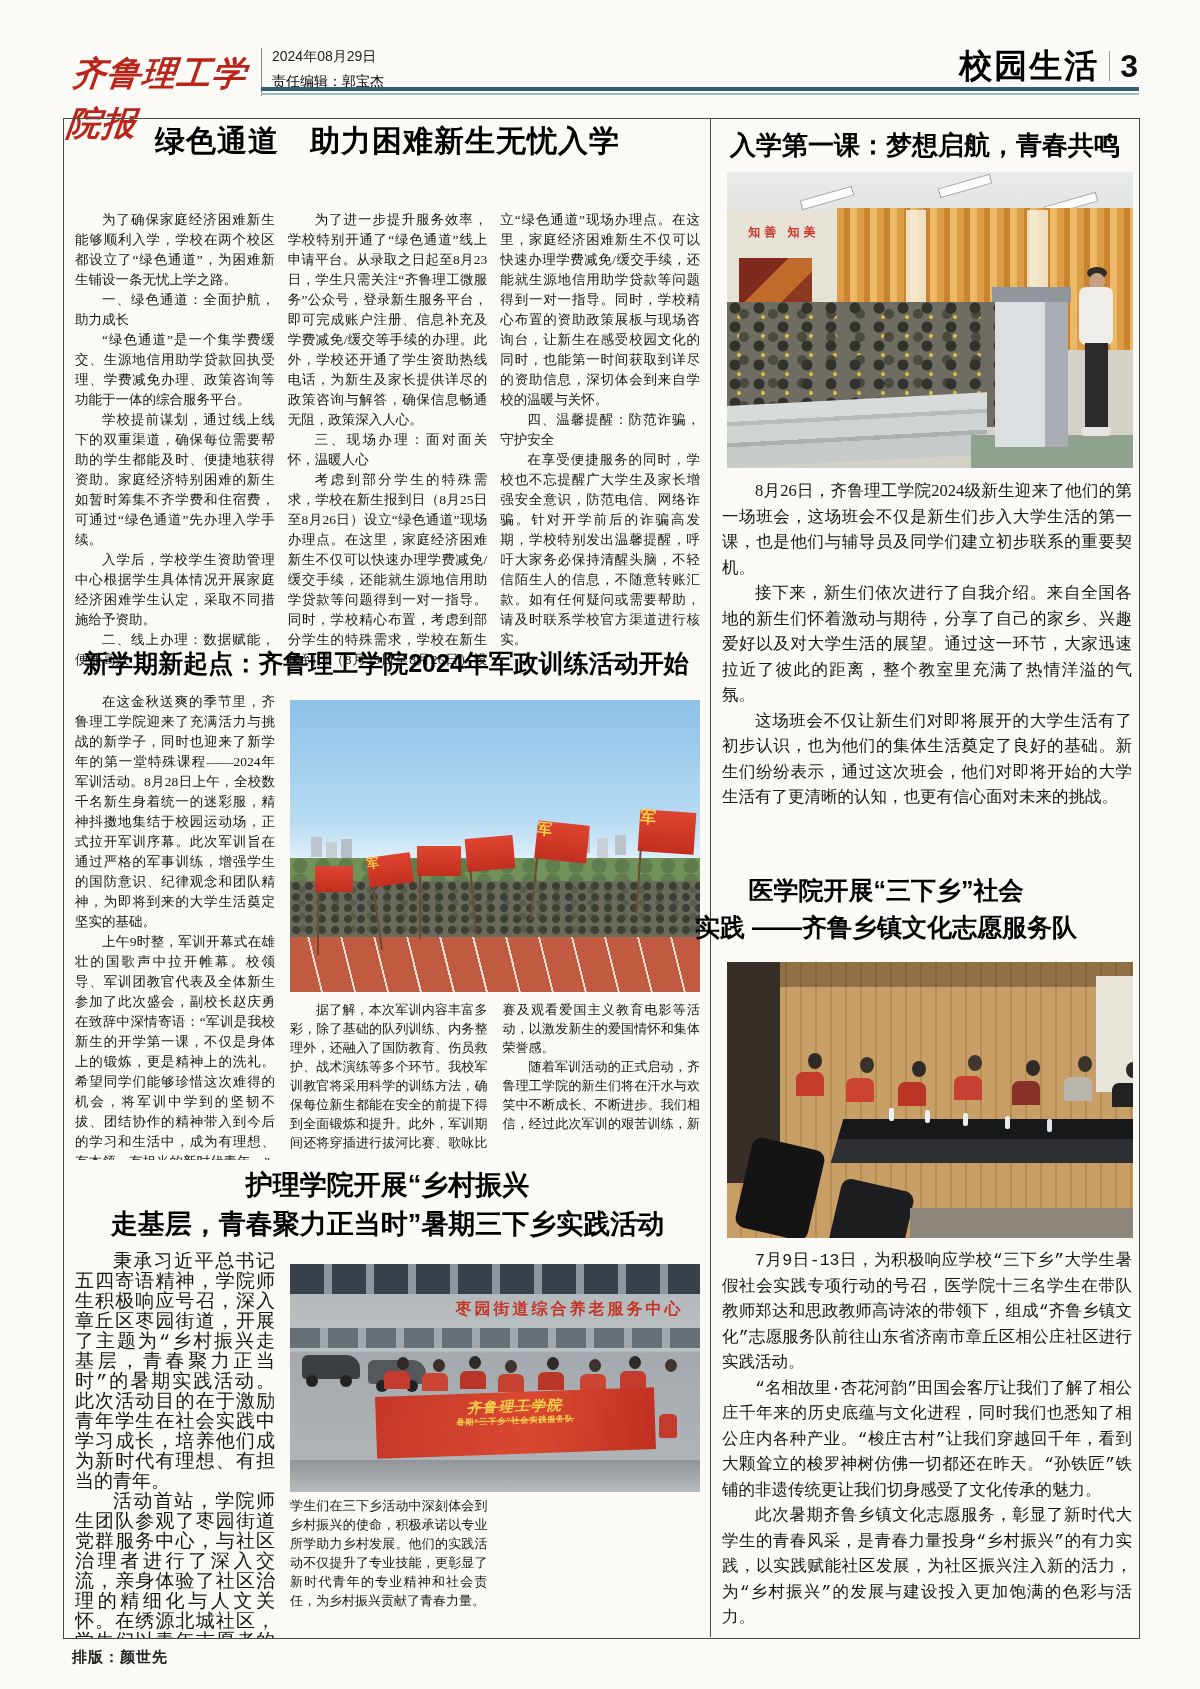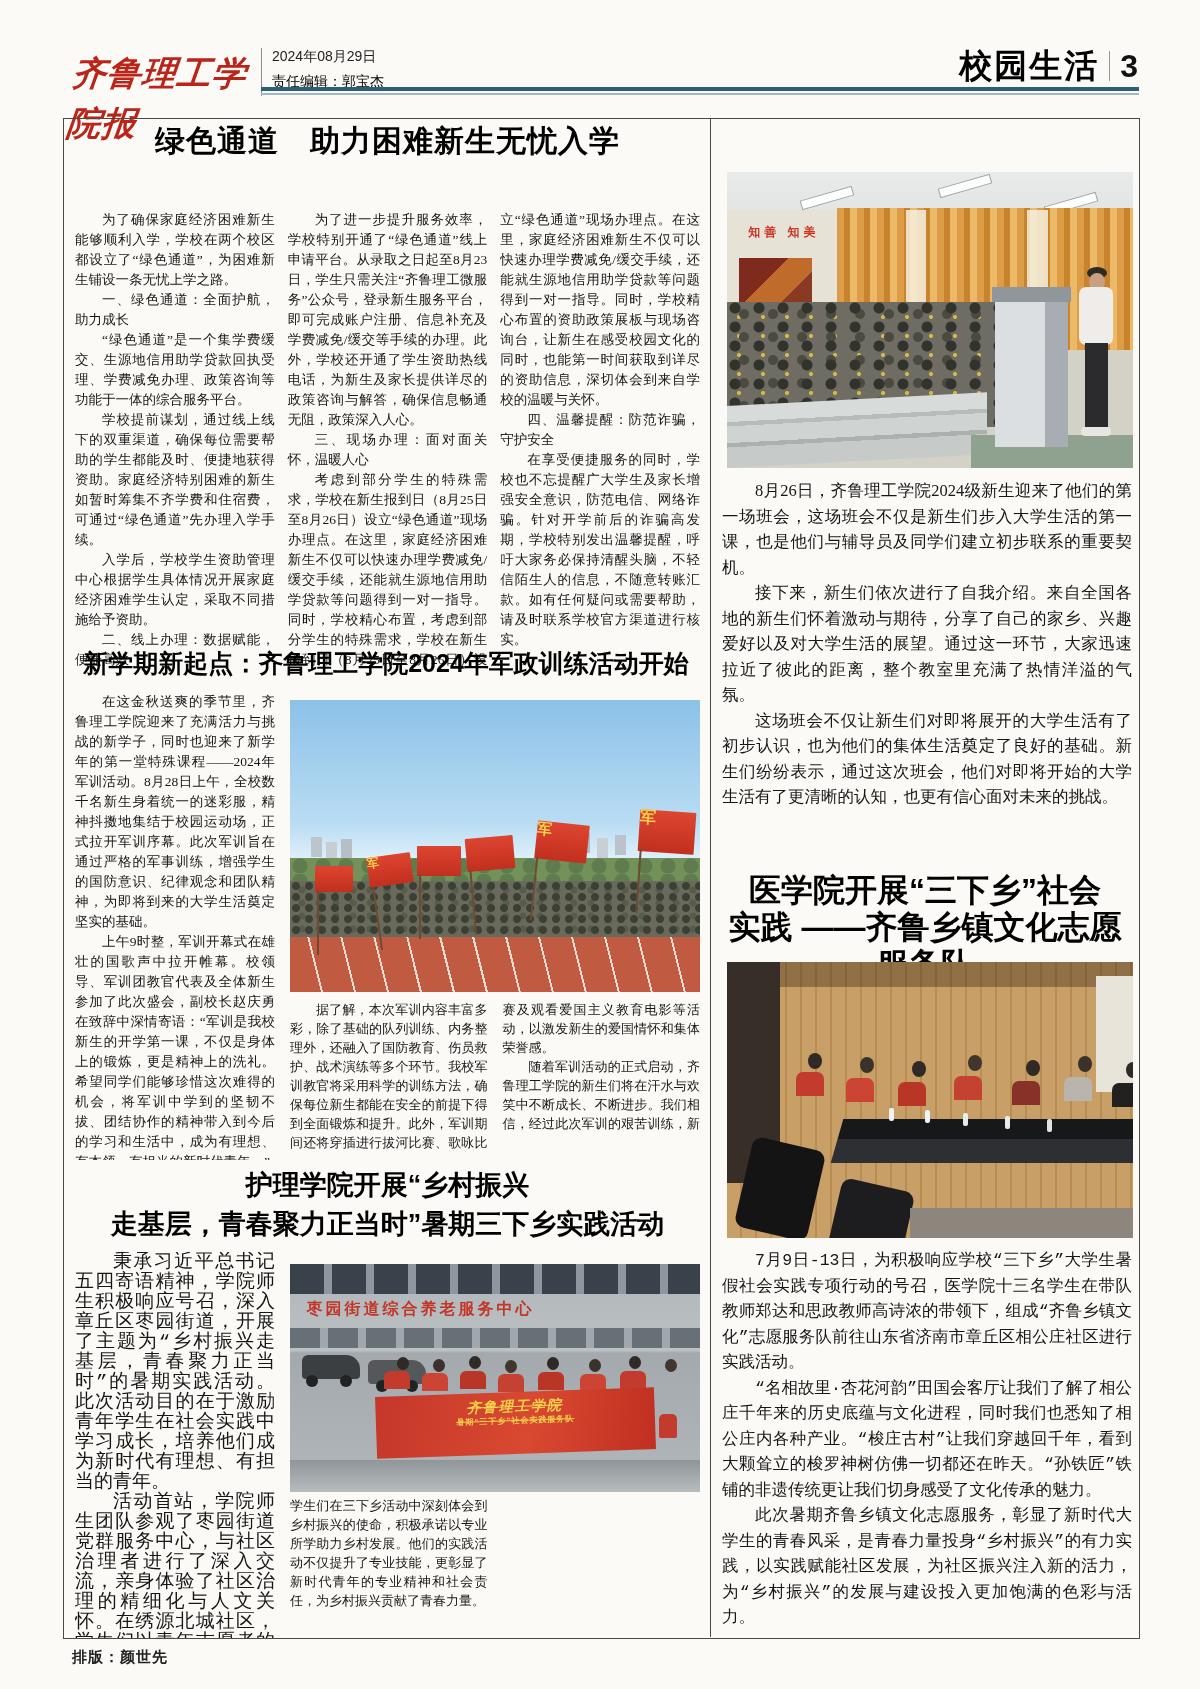--- a/index.html
+++ b/index.html
@@ -42,21 +42,21 @@
     font-size:13px;line-height:19px;}
 
   .c-title{left:95px;top:1166px;width:585px;font-size:27px;line-height:39px;}
   .c-col1{left:75px;top:1252px;width:200px;height:386px;font-size:19px;line-height:20px;font-family:Liberation Mono, monospace;}
   .c-cols{left:290px;top:1496px;width:410px;height:140px;column-count:2;column-gap:15px;column-fill:auto;
     font-size:13px;line-height:19px;}
 
   .d-title{left:718px;top:126px;width:414px;font-size:26px;line-height:38px;}
   .d-text{left:722px;top:478px;width:410px;height:388px;font-size:16.5px;line-height:25.5px;}
 
-  .e-title{left:718px;top:872px;width:414px;font-size:32px;line-height:37px;}
+  .e-title{left:679px;top:872px;width:414px;font-size:25px;line-height:37px;}
   .e-text{left:722px;top:1248px;width:410px;height:384px;font-size:16.5px;line-height:25.5px;font-family:Liberation Mono, monospace;}
 
   
   .photo{position:absolute;overflow:hidden;background:#ddd;}
   .photo i,.photo b,.photo s{display:block;position:absolute;}
 
   
   .ph-class{left:727px;top:172px;width:406px;height:296px;background:linear-gradient(180deg,#e9ebea 0,#dfe2e0 20%,#d4d2c7 30%);}
   .cl-lamp{width:52px;height:8px;background:#fdfdfb;border:1px solid #9aa2a4;transform:rotate(-16deg);}
   .cl-backwall{left:0;top:13%;width:27%;height:46%;background:#e7e2d6;}
@@ -111,21 +111,21 @@
   .me-table{left:27%;top:57%;width:76%;height:16%;background:linear-gradient(180deg,#17181a 0 45%,#2d2f32 45%);transform:skewX(-16deg);}
   .me-bottles{left:40%;top:53%;width:5px;height:13px;border-radius:2px;background:#eef3f5;
     box-shadow:36px 2px 0 #eef3f5,74px 5px 0 #e6edef,116px 8px 0 #e6edef,158px 11px 0 #dde5e8;}
   .me-chair{left:4%;bottom:1%;width:74px;height:92px;border-radius:10px;background:#141414;
     transform:rotate(13deg);box-shadow:96px 20px 0 #1d1d1f;}
   .me-floor{right:0;bottom:0;width:55%;height:11%;background:#8d867c;}
 
   
   .ph-nur{left:290px;top:1264px;width:410px;height:228px;background:linear-gradient(180deg,#b0b5b9 0,#bcc1c4 38%,#a3a9ad 39%,#b2b7ba 100%);}
   .nu-win1{left:0;top:0;width:100%;height:13%;background:repeating-linear-gradient(90deg,#39424a 0 34px,#8e979e 34px 42px);}
-  .nu-sign{left:4%;top:16%;width:92%;text-align:left;color:#c23527;
+  .nu-sign{left:4%;top:16%;width:92%;text-align:right;color:#c23527;
     font:bold 16px/18px "Liberation Sans",sans-serif;letter-spacing:3px;}
   .nu-win2{left:0;top:28%;width:100%;height:9%;background:repeating-linear-gradient(90deg,#525c64 0 30px,#9aa2a8 30px 38px);opacity:.8;}
   .nu-heads{left:26%;top:41%;width:12px;height:13px;border-radius:50%;background:#2f2a26;
     box-shadow:36px 2px 0 #3a322b,72px -1px 0 #2f2a26,108px 3px 0 #40362d,150px 0 0 #2f2a26,192px 2px 0 #3a322b,232px -1px 0 #2f2a26,268px 2px 0 #40362d;}
   .nu-reds{left:23%;top:47%;width:26px;height:18px;border-radius:6px 6px 0 0;background:#c23b2c;
     box-shadow:38px 2px 0 #cc4433,76px 0 0 #b93627,114px 3px 0 #c54232,154px 1px 0 #b93627,196px 3px 0 #cc4433,236px 0 0 #c23b2c;}
   .nu-banner{left:21%;top:56%;width:68%;height:27%;background:linear-gradient(100deg,#c5372a,#d94931 55%,#c02f20);
     transform:rotate(-2deg);color:#f5d44c;text-align:center;overflow:hidden;}
   .nu-banner .l1{font:italic bold 14px/18px "DejaVu Serif",serif;margin-top:5px;letter-spacing:2px;}
   .nu-banner .l2{font:bold 8px/11px "Liberation Sans",sans-serif;letter-spacing:1px;opacity:.95;}
@@ -217,20 +217,21 @@
       <span class="l1" style="display:block">齐鲁理工学院</span>
       <span class="l2" style="display:block">暑期“三下乡”社会实践服务队</span>
     </s>
     <i class="nu-kneel"></i>
     <i class="nu-ground"></i>
   </div>
   <div class="abs bodytext c-cols cont">
       <p>学生们在三下乡活动中深刻体会到乡村振兴的使命，积极承诺以专业所学助力乡村发展。他们的实践活动不仅提升了专业技能，更彰显了新时代青年的专业精神和社会责任，为乡村振兴贡献了青春力量。</p>
     </div>
 
+  <div class="abs headline d-title">入学第一课：梦想启航，青春共鸣</div>
   <div class="photo ph-class">
     <i class="cl-lamp" style="left:18%;top:7%;"></i>
     <i class="cl-lamp" style="left:52%;top:3%;"></i>
     <i class="cl-lamp" style="left:78%;top:9%;"></i>
     <i class="cl-backwall"></i>
     <b class="cl-banner">知善 知美</b>
     <i class="cl-poster"></i>
     <i class="cl-curtain"></i>
     <i class="cl-window" style="left:44%;"></i>
     <i class="cl-window" style="left:74%;"></i>

